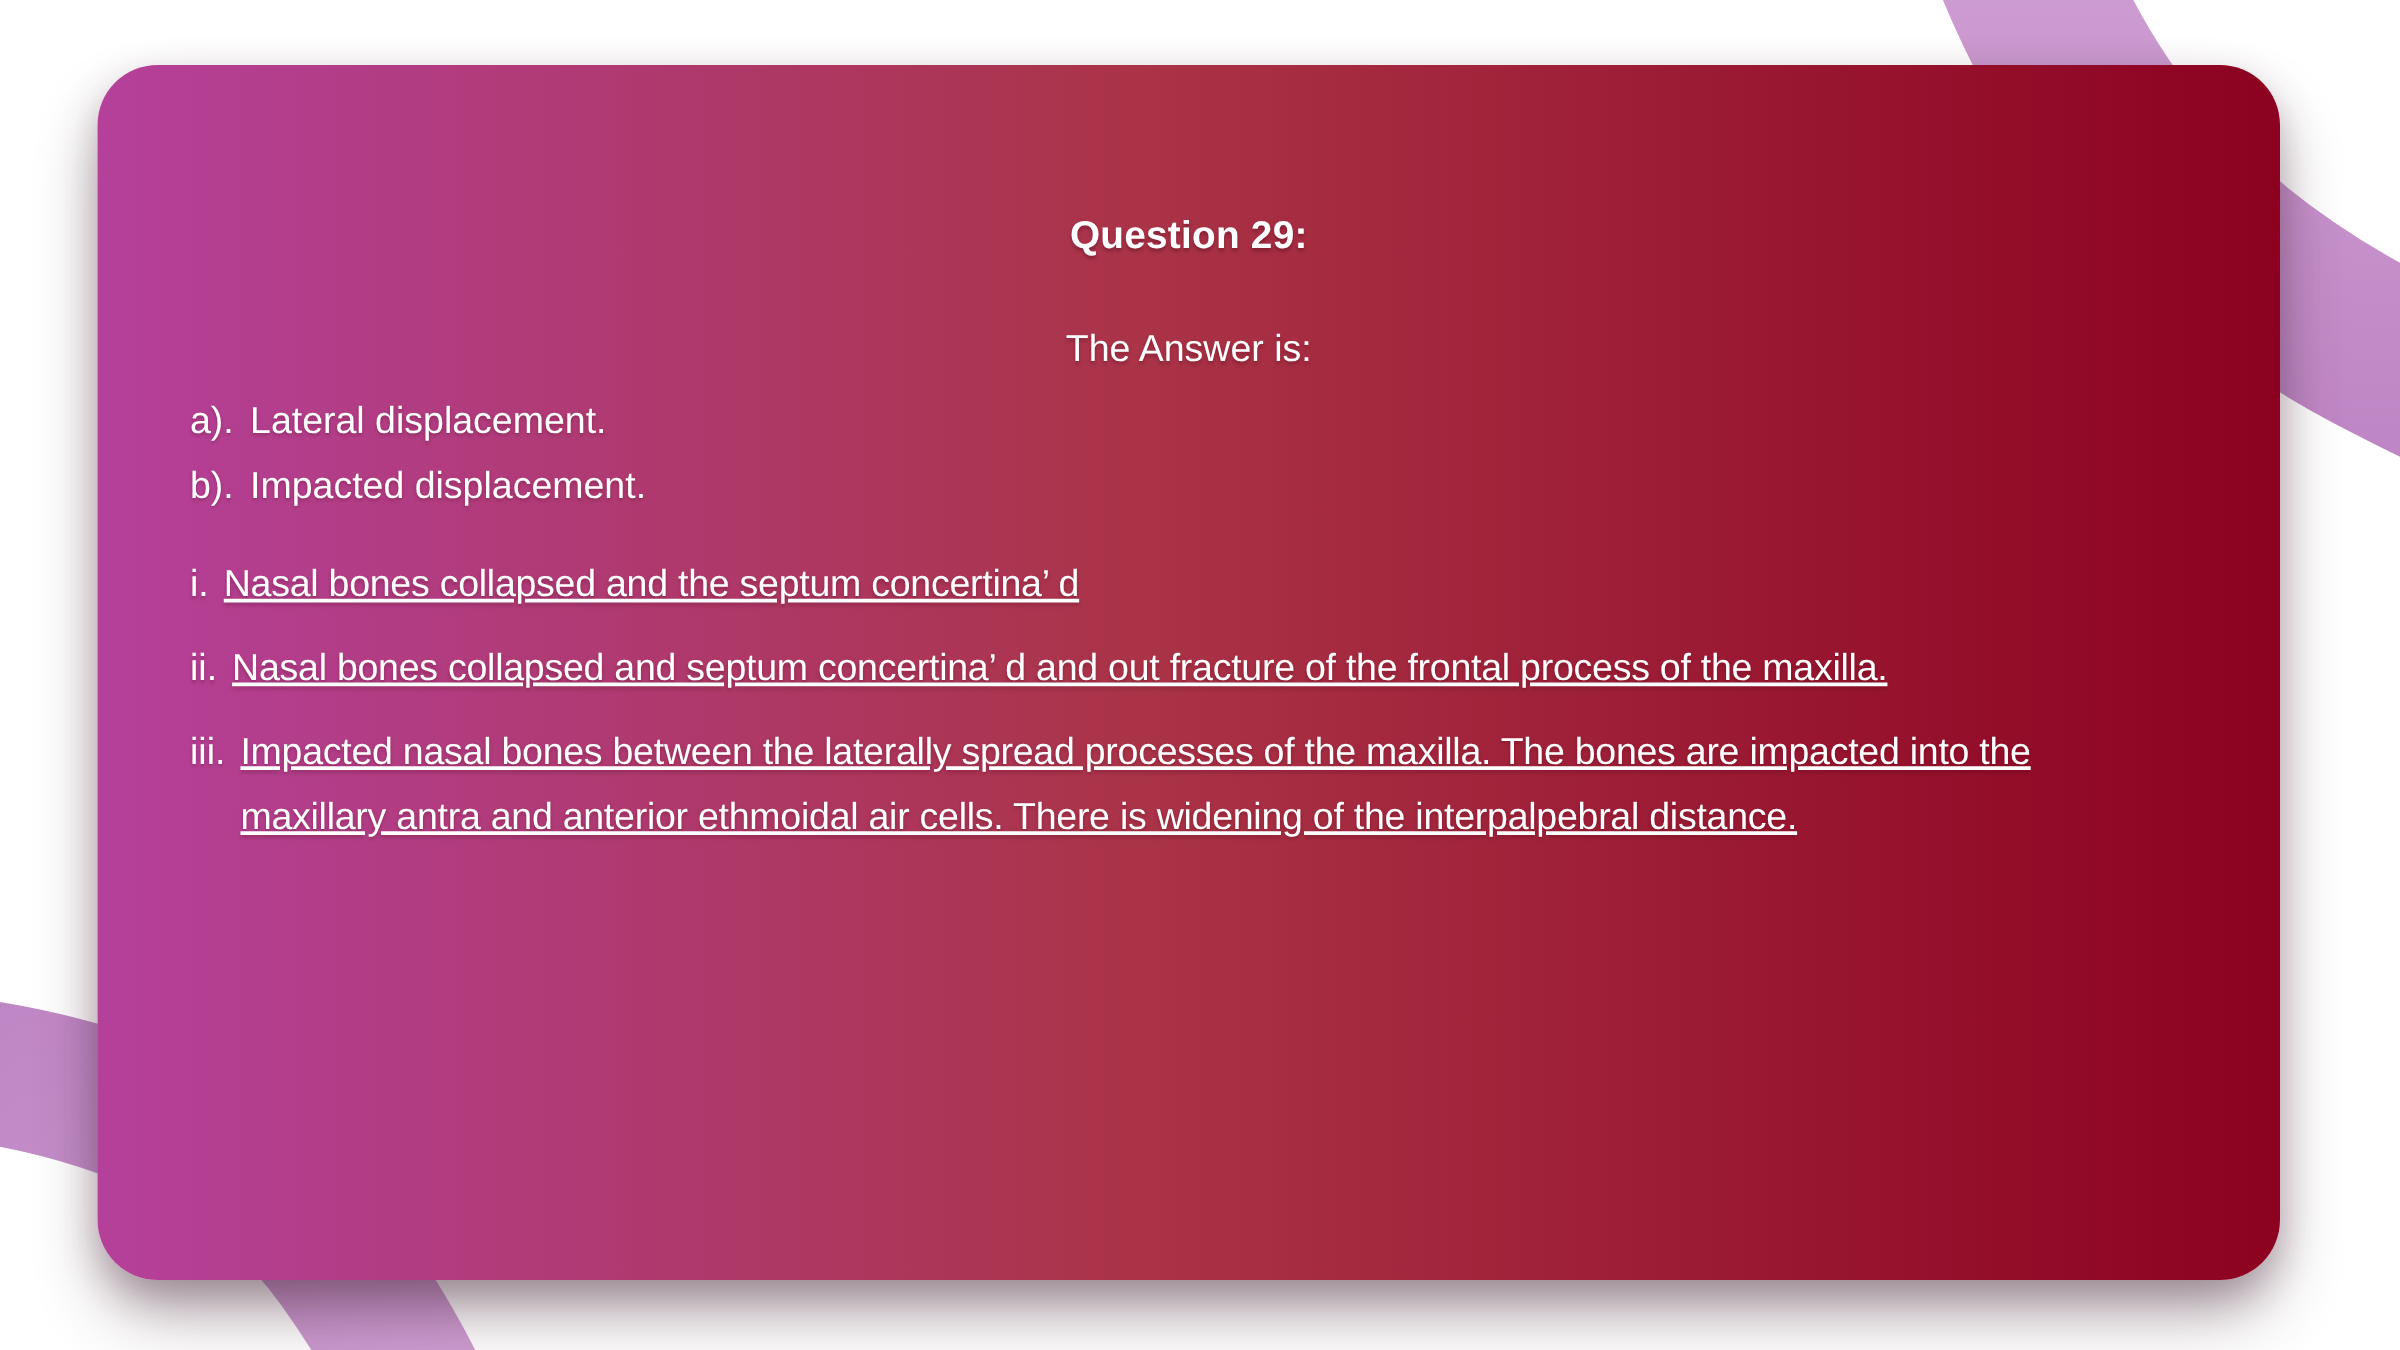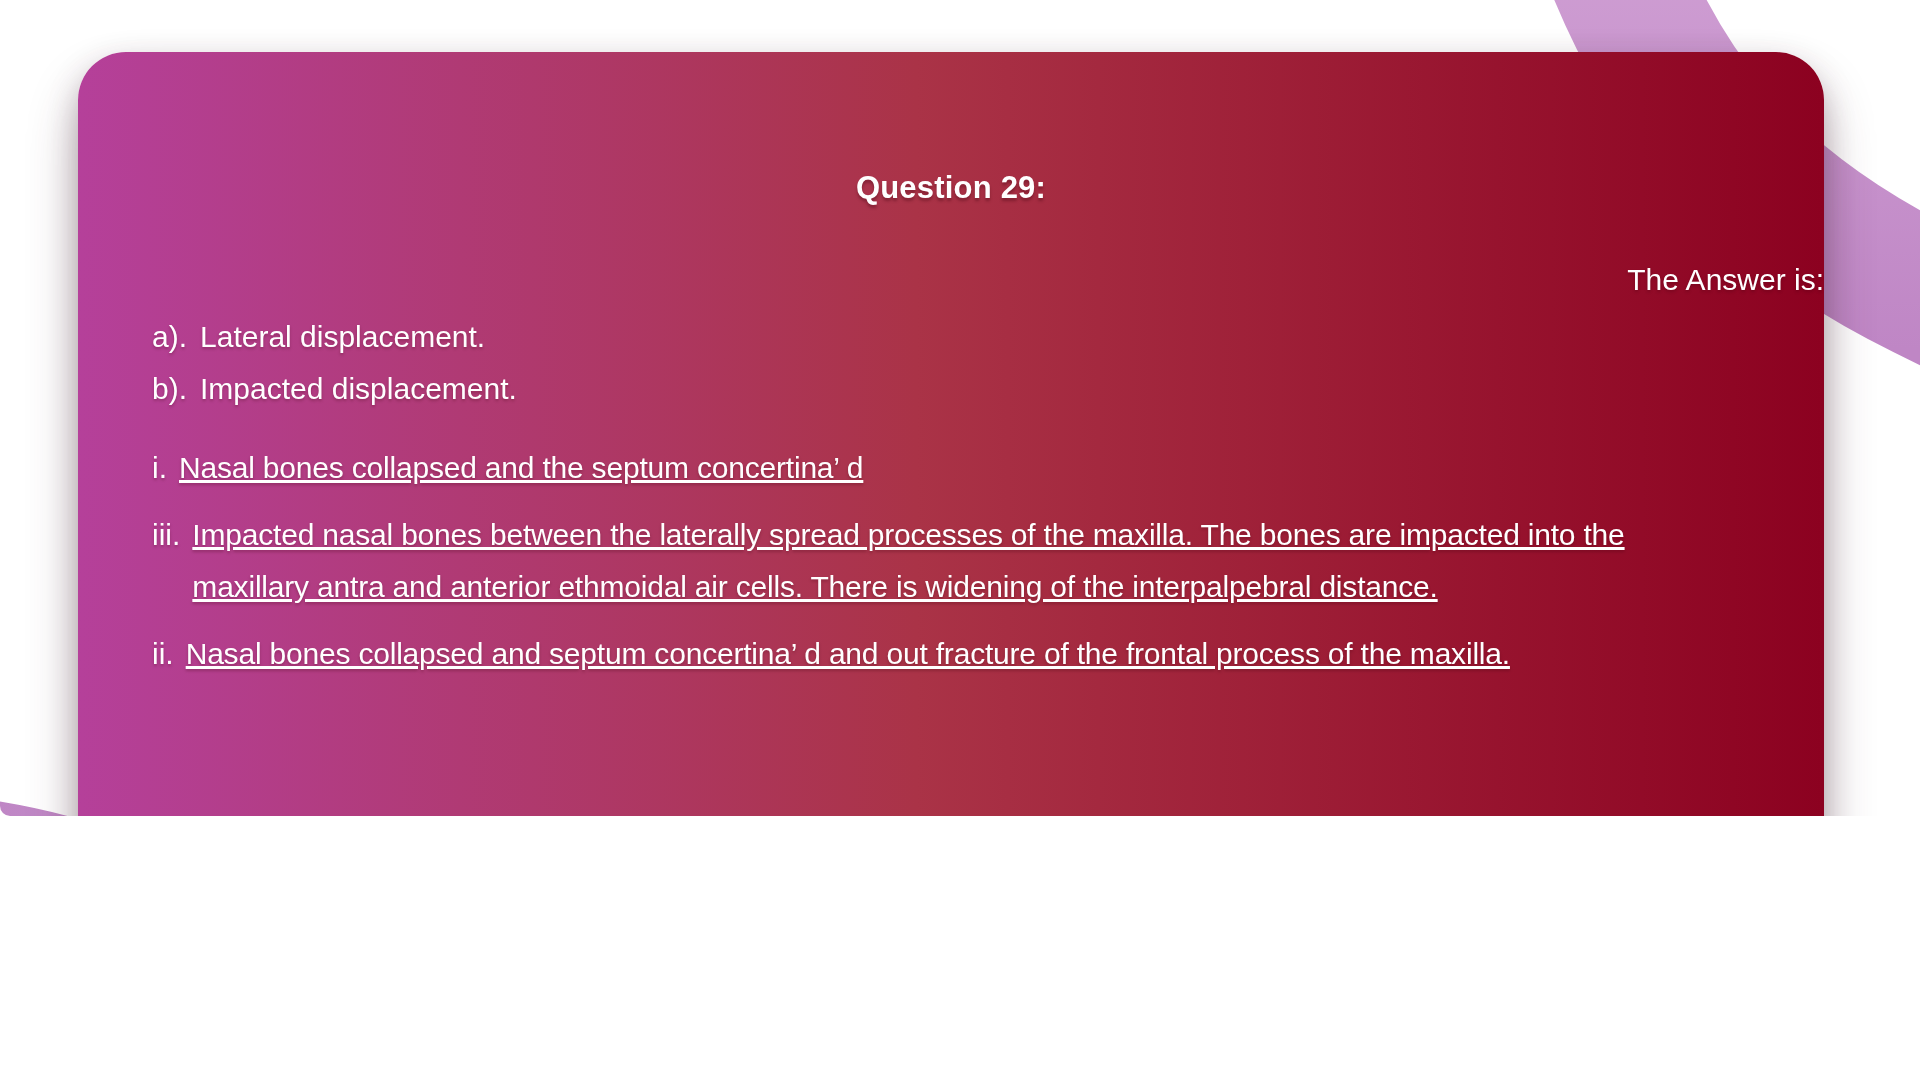--- a/index.html
+++ b/index.html
@@ -4,24 +4,23 @@
 <style>
   html, body {
     margin: 0;
     padding: 0;
     background: #ffffff;
     font-family: "Liberation Sans", sans-serif;
   }
   .stage {
     position: relative;
     width: 1920px;
-    height: 816px;
+    height: 1080px;
     overflow: hidden;
     background: var(--page_bg, #ffffff);
-    border-radius: 10px;
   }
   .ribbons {
     position: absolute;
     left: 0;
     top: 0;
     width: 1920px;
     height: 1080px;
     display: block;
   }
   .card {
@@ -43,21 +42,21 @@
     margin-top: 112px;
     text-align: center;
     font-size: 31px;
     font-weight: bold;
     line-height: 47px;
     letter-spacing: 0.2px;
     text-shadow: 0 3px 3px rgba(60, 0, 15, 0.35);
   }
   .answer-heading {
     margin-top: 43px;
-    text-align: right;
+    text-align: center;
     font-size: 30px;
     font-weight: normal;
     line-height: 52px;
     text-shadow: 0 2px 3px rgba(60, 0, 15, 0.28);
   }
   .options {
     margin-top: 5px;
     padding: 0 80px 0 74px;
   }
   .option-line {
@@ -121,23 +120,23 @@
         <span class="txt">Impacted displacement.</span>
       </div>
     </div>
 
     <div class="items">
       <div class="item">
         <span class="lbl">i.</span>
         <span class="txt">Nasal bones collapsed and the septum concertina’ d</span>
       </div>
       <div class="item">
+        <span class="lbl">ii.</span>
+        <span class="txt">Nasal bones collapsed and septum concertina’ d and out fracture of the frontal process of the maxilla.</span>
+      </div>
+      <div class="item">
         <span class="lbl">iii.</span>
         <span class="txt">Impacted nasal bones between the laterally spread processes of the maxilla. The bones are impacted into the maxillary antra and anterior ethmoidal air cells. There is widening of the interpalpebral distance.</span>
-      </div>
-      <div class="item">
-        <span class="lbl">ii.</span>
-        <span class="txt">Nasal bones collapsed and septum concertina’ d and out fracture of the frontal process of the maxilla.</span>
       </div>
     </div>
 
   </div>
 </div>
 
 </body></html>

